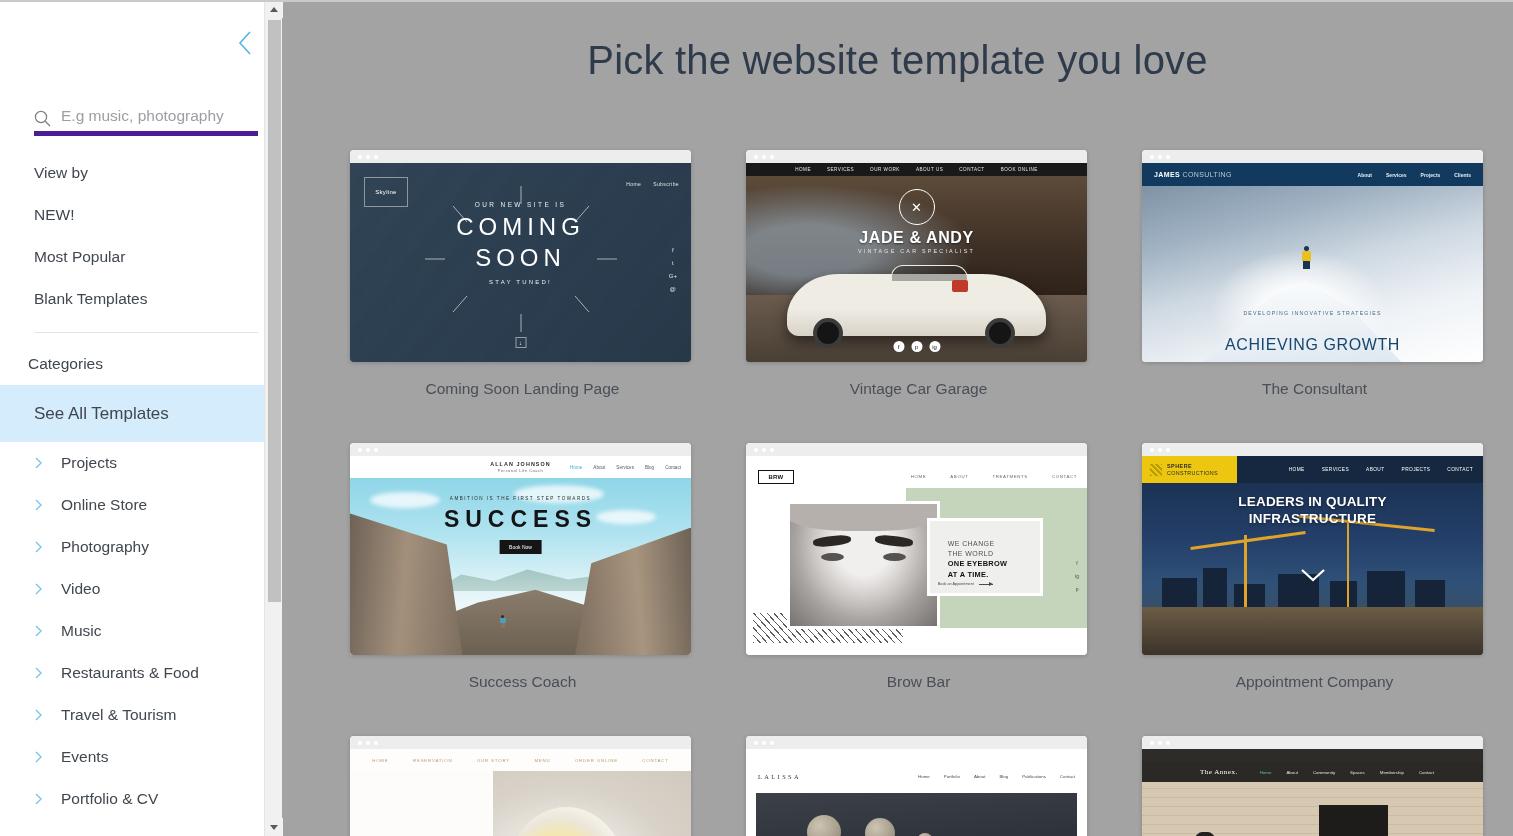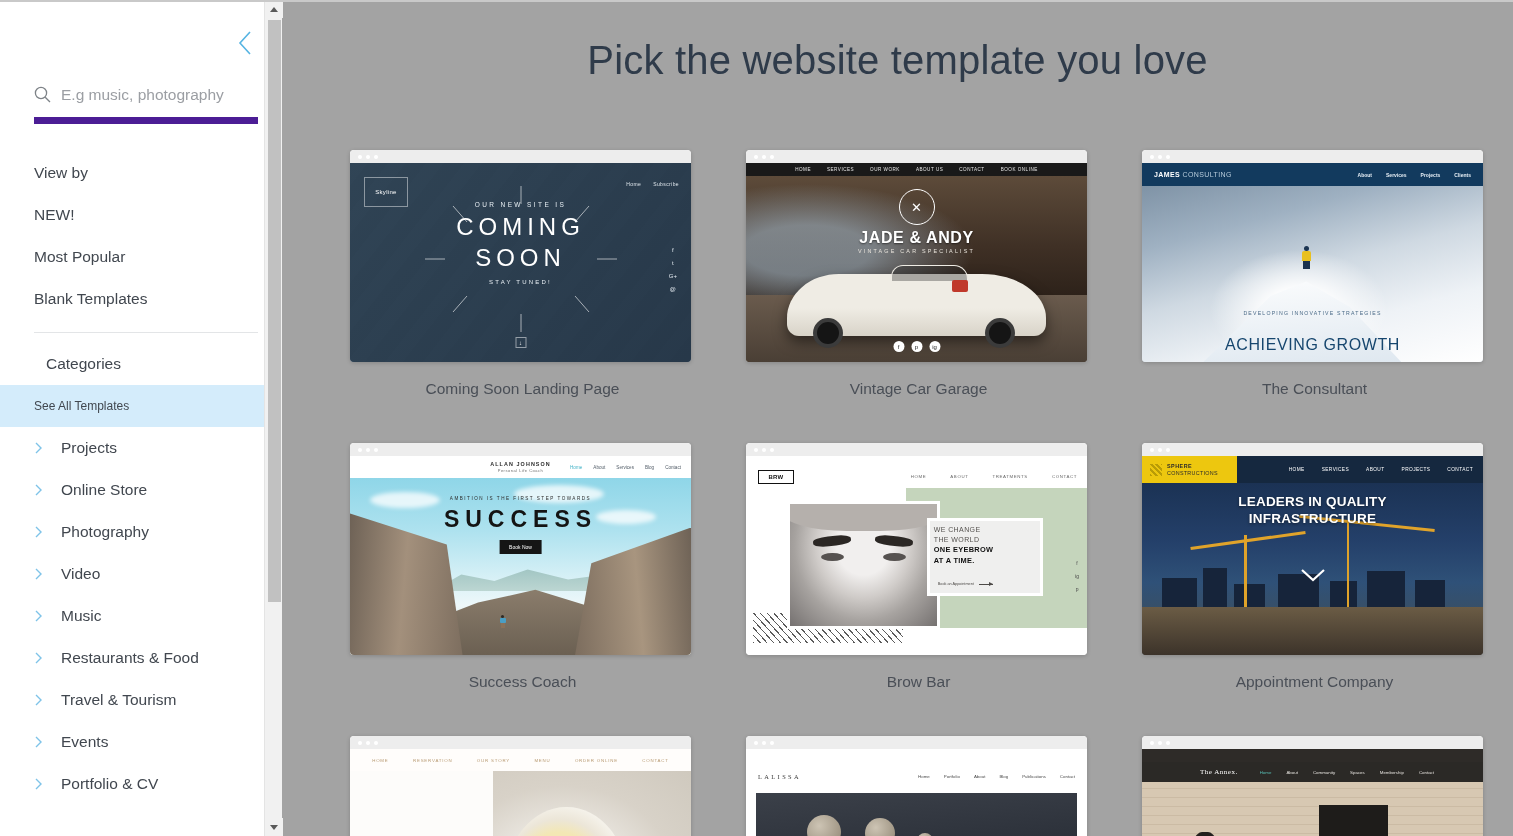--- a/index.html
+++ b/index.html
@@ -25,24 +25,24 @@
   }
   .collapse-btn {
     position: absolute; top: 26px; right: 22px;
     width: 30px; height: 34px;
     cursor: pointer;
     display: flex; align-items: center; justify-content: center;
   }
   .chev-left { display:block; }
 
   .search-wrap {
-    position: absolute; left: 34px; top: 86px;
+    position: absolute; left: 34px; top: 98px;
     width: 224px; height: 38px;
-    border-bottom: 7px solid #4c1d95;
-    display: flex; align-items: flex-start;
+    border-bottom: 5px solid #4c1d95;
+    display: flex; align-items: flex-end;
   }
   .search-icon { flex: 0 0 auto; margin-right: 10px; margin-bottom: 4px; }
   .search-input {
     border: none; outline: none; background: transparent;
     font-family: "Liberation Sans", sans-serif;
     font-size: 15.5px; color: #3b3f46;
     width: 190px; padding-bottom: 6px;
   }
   .search-input::placeholder { color: #9b9ea3; font-size: 15.5px; }
 
@@ -50,25 +50,25 @@
   .nav-item {
     height: 42px; display: flex; align-items: center;
     padding-left: 34px;
     font-size: 15.5px; color: #41474f;
     cursor: pointer;
   }
   .divider { margin: 12px 34px 10px 34px; height: 1px; background: #e3e5e7; width: 224px; }
 
   .cat-header {
     height: 42px; display: flex; align-items: center;
-    padding-left: 46px; font-size: 15.5px; color: #41474f;
+    padding-left: 28px; font-size: 15.5px; color: #41474f;
   }
   .cat-item {
-    height: 42px; display: flex; align-items: center;
-    padding-left: 34px; font-size: 12px; color: #41474f;
+    height: 57px; display: flex; align-items: center;
+    padding-left: 34px; font-size: 17px; color: #41474f;
     cursor: pointer;
   }
   .cat-item.selected { background: #d4ecfb; }
   .cat-sub {
     height: 42px; display: flex; align-items: center;
     padding-left: 34px; font-size: 15.5px; color: #41474f;
     cursor: pointer;
   }
   .cat-sub .chev { width: 22px; flex: 0 0 22px; display:flex; align-items:center; }
   .cat-sub .lbl { margin-left: 5px; }
@@ -312,21 +312,21 @@
     overflow:hidden;
   }
   .t5-brow { position:absolute; top:26%; width:26%; height:8%; background:#2b2724; border-radius:40%; }
   .t5-brow.l { left:16%; transform: rotate(-6deg); }
   .t5-brow.r { right:16%; transform: rotate(6deg); }
   .t5-eye { position:absolute; top:40%; width:16%; height:7%; background:#565250; border-radius:50%; }
   .t5-eye.l { left:21%; } .t5-eye.r { right:21%; }
   .t5-hair { position:absolute; left:-6%; right:-6%; top:-18%; height:40%; background:#b5b0ac; border-radius:50% 50% 40% 40%; }
   .t5-card {
     position:absolute; right:13%; top:62px; width:34%; height:78px;
-    background:#efefee; border:3px solid #fff; padding:4px;
+    background:#efefee; border:3px solid #fff; padding:18px;
   }
   .t5-card .l1,.t5-card .l2 { font-size:7px; color:#55524f; letter-spacing:.4px; line-height:1.45; }
   .t5-card .l3,.t5-card .l4 { font-size:7.4px; color:#111; font-weight:bold; letter-spacing:.3px; line-height:1.45; }
   .t5-cta { position:absolute; left:8px; bottom:7px; display:flex; align-items:center; gap:5px; }
   .t5-cta span { font-size:3.8px; color:#4d4a47; }
   .t5-cta .ar { width:14px; height:1px; background:#4d4a47; position:relative; }
   .t5-cta .ar:after { content:''; position:absolute; right:0; top:-2px; border-left:4px solid #4d4a47; border-top:2.5px solid transparent; border-bottom:2.5px solid transparent; }
   .t5-hatch {
     position:absolute; left:2%; bottom:12px; width:44%; height:30px;
     background: repeating-linear-gradient(48deg,#5b5b5b 0 1px, #ffffff 1px 5px);

